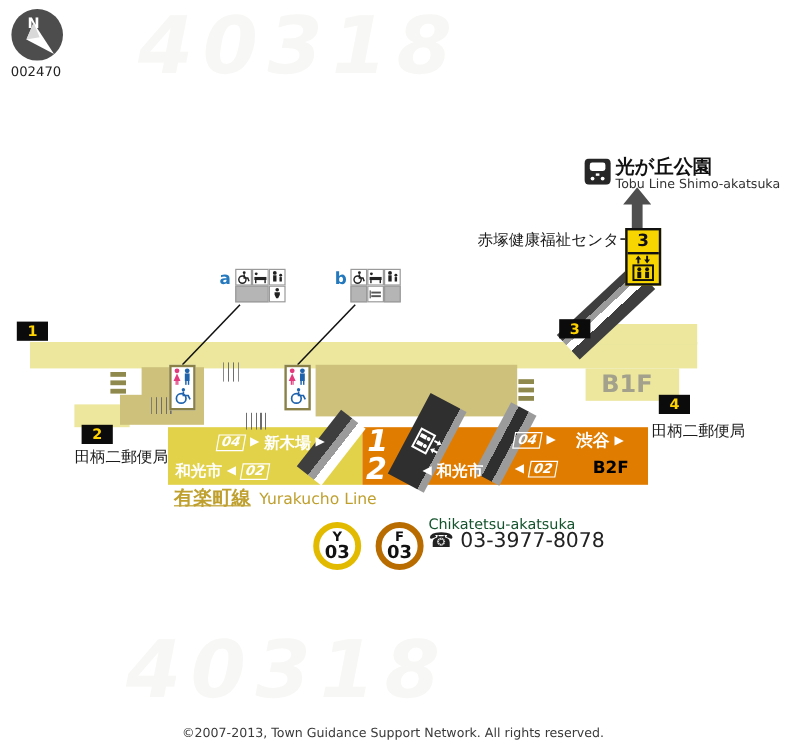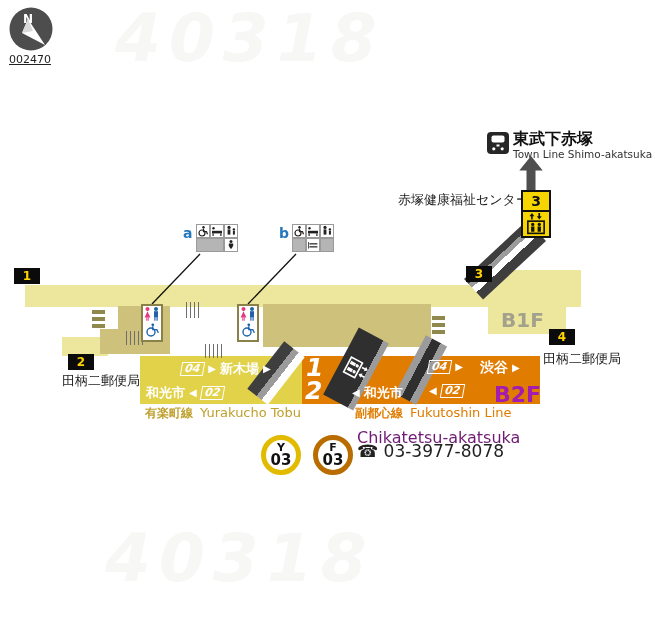--- a/index.html
+++ b/index.html
@@ -18,34 +18,34 @@
   .floorb1{font-size:20px;font-weight:bold;color:#a3a18c;z-index:3;}
   .goldband{background:#e2d24a;z-index:2;}
   .orangeband{background:#e07c00;z-index:2;}
   .diag{z-index:3;}
   .dirline{display:flex;align-items:center;gap:4px;z-index:5;color:#fff;white-space:nowrap;}
   .dircode{border:1.5px solid #fff;color:#fff;font-weight:bold;font-style:italic;font-size:11px;
            line-height:12px;padding:0 3px;transform:skewX(-10deg);}
   .tri{font-size:10px;line-height:10px;color:#fff;}
   .dirname{font-size:13px;font-weight:bold;color:#fff;}
   .platformnum{font-size:25px;font-weight:bold;font-style:italic;color:#fff;line-height:23px;z-index:5;}
-  .floorb2{font-size:22px;font-weight:bold;color:#a21caf;z-index:5;}
+  .floorb2{font-size:14px;font-weight:bold;color:#000000;z-index:5;}
   .linelabel{display:flex;align-items:baseline;gap:7px;z-index:5;white-space:nowrap;}
-  .linelabel .jp{font-size:12px;font-weight:bold;}
+  .linelabel .jp{font-size:16px;font-weight:bold;text-decoration:underline;}
   .linelabel .en{font-size:13px;}
   .yu{color:#bfa02e;}
   .fu{color:#e07c00;}
   .stcircle{width:40px;height:40px;border-radius:50%;background:#fff;box-sizing:border-box;
             display:flex;flex-direction:column;align-items:center;justify-content:center;z-index:5;}
   .stcircle .ltr{font-size:11px;font-weight:bold;line-height:10px;color:#111;}
   .stcircle .num{font-size:15px;font-weight:bold;line-height:15px;color:#111;}
   .stname{z-index:5;white-space:nowrap;}
   .stname .jp{font-size:19px;font-weight:bold;color:#111;}
   .stname .kana{font-size:11px;font-weight:bold;color:#111;margin-left:2px;}
-  .stname .en{font-size:16px;color:#701a75;line-height:13px;}
+  .stname .en{font-size:12px;color:#14532d;line-height:13px;}
   .stname .tel{font-size:17px;color:#222;line-height:14px;}
   .tobu-jp{font-size:16px;font-weight:bold;color:#111;white-space:nowrap;}
   .tobu-en{font-size:10.5px;color:#333;white-space:nowrap;}
   .streetexit{width:30px;border:2px solid #111;box-sizing:border-box;background:#f6d500;z-index:6;}
   .streetexit .n{height:18px;border-bottom:2px solid #111;display:flex;align-items:center;justify-content:center;
                  font-size:14px;font-weight:bold;color:#111;}
   .streetexit .ev{height:24px;display:flex;align-items:center;justify-content:center;}
   .fcell{width:14px;height:14px;box-sizing:border-box;border:1px solid #9a9a9a;background:#fff;
          display:flex;align-items:center;justify-content:center;}
   .fcell.gray{background:#b5b5b5;}
@@ -65,33 +65,33 @@
   <div class="abs wm" style="left:105px;top:520px;">40318</div>
 
   <div class="abs" style="left:8px;top:6px;z-index:5;">
     <svg width="46" height="46" viewBox="0 0 46 46">
       <circle cx="23" cy="23" r="21.5" fill="#4d4d4d"></circle>
       <text x="15" y="17" fill="#fff" font-size="12" font-weight="bold">N</text>
       <polygon points="20,13 37,39 14,27" fill="#ffffff"></polygon>
       <polygon points="20,13 14,27 25,25" fill="#d9d9d9"></polygon>
     </svg>
   </div>
-  <div class="abs plate" style="left:9px;top:53px;z-index:5;text-decoration:underline;">002470</div>
+  <div class="abs plate" style="left:9px;top:53px;z-index:5;">002470</div>
 
   <div class="abs" style="left:487px;top:132px;z-index:5;">
     <svg width="22" height="22" viewBox="0 0 22 22">
       <rect width="22" height="22" rx="4" fill="#262626"></rect>
       <rect x="4.5" y="3.5" width="13" height="7" rx="2" fill="#fff"></rect>
       <rect x="9.5" y="12.5" width="3" height="2" fill="#fff"></rect>
       <circle cx="6.8" cy="16.8" r="1.6" fill="#fff"></circle>
       <circle cx="15.2" cy="16.8" r="1.6" fill="#fff"></circle>
     </svg>
   </div>
-  <div class="abs tobu-jp" style="left:513px;top:129px;z-index:5;">東武下赤塚</div>
-  <div class="abs tobu-en" style="left:513px;top:148px;z-index:5;">Town Line Shimo-akatsuka</div>
+  <div class="abs tobu-jp" style="left:513px;top:129px;z-index:5;">光が丘公園</div>
+  <div class="abs tobu-en" style="left:513px;top:148px;z-index:5;">Tobu Line Shimo-akatsuka</div>
   <div class="abs" style="left:518px;top:156px;z-index:5;">
     <svg width="26" height="36" viewBox="0 0 28 40">
         <path d="M14 0 L27 16 H19 V40 H9 V16 H1 Z" fill="#4f4f4f"></path>
       </svg>
   </div>
 
   <div class="abs jp13" style="left:398px;top:191px;z-index:5;">赤塚健康福祉センター</div>
   <div class="abs streetexit" style="left:521px;top:190px;">
     <div class="n">3</div>
     <div class="ev">
@@ -300,34 +300,31 @@
     <span class="dirname">和光市</span>
   </div>
   <div class="abs dirline" style="left:429px;top:384px;">
     <span class="tri">◀</span>
     <span class="dircode">02</span>
   </div>
   <div class="abs floorb2" style="left:494px;top:382px;">B2F</div>
 
   <div class="abs linelabel" style="left:145px;top:405px;">
     <span class="jp yu">有楽町線</span>
-    <span class="en yu">Yurakucho Tobu</span>
-  </div>
-  <div class="abs linelabel" style="left:355px;top:405px;">
-    <span class="jp fu">副都心線</span>
-    <span class="en fu">Fukutoshin Line</span>
+    <span class="en yu">Yurakucho Line</span>
   </div>
 
   <div class="abs stcircle" style="left:261px;top:435px;border:5px solid #e2bb00;">
     <span class="ltr">Y</span>
     <span class="num">03</span>
   </div>
   <div class="abs stcircle" style="left:313px;top:435px;border:5px solid #b96c00;">
     <span class="ltr">F</span>
     <span class="num">03</span>
   </div>
   <div class="abs stname" style="left:357px;top:431px;">
     <div class="en">Chikatetsu-akatsuka</div>
     <div class="tel">☎ 03-3977-8078</div>
   </div>
 
+  <div class="abs copyright" style="left:0;top:605px;">©2007-2013, Town Guidance Support Network. All rights reserved.</div>
 
 </div>
 
 </body></html>

